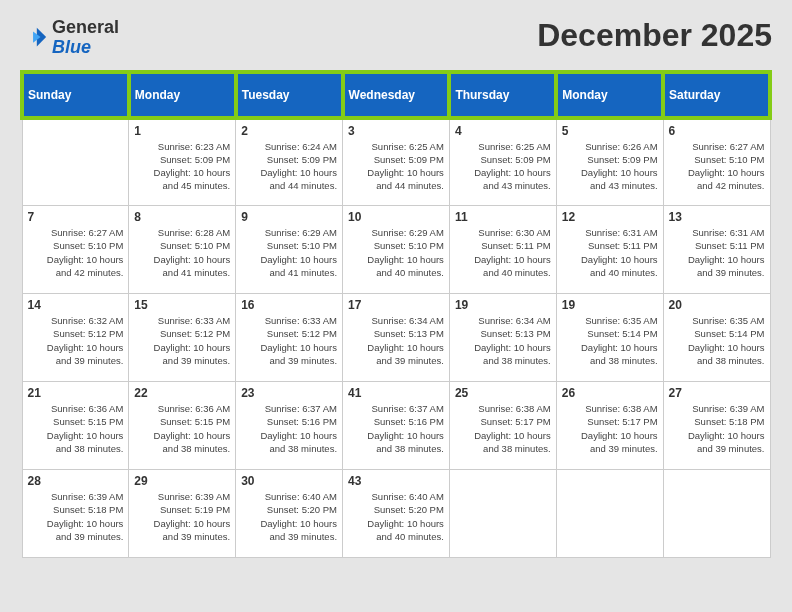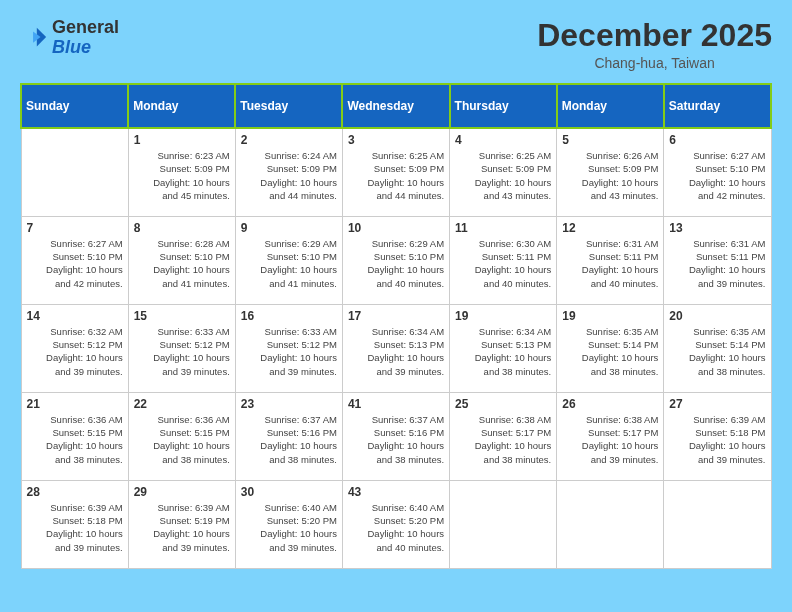--- a/index.html
+++ b/index.html
@@ -7,21 +7,21 @@
       font-family: Arial, sans-serif;
       background: #fff;
       width: 792px;
       height: 612px;
       overflow: hidden;
     }
     .page {
       width: 792px;
       min-height: 612px;
       padding: 18px 20px 10px 20px;
-      background: #7dd3fc;
+      background: #e5e5e5;
     }
     .header {
       display: flex;
       justify-content: space-between;
       align-items: flex-start;
       margin-bottom: 12px;
     }
     .logo {
       display: flex;
       align-items: center;
@@ -32,21 +32,21 @@
       color: #333;
       line-height: 1.1;
     }
     .logo-text .blue { color: #1565C0; font-style: italic; }
     .logo-icon {
       width: 28px;
       height: 28px;
       margin-right: 4px;
     }
     .title-block {
-      text-align: center;
+      text-align: left;
     }
     .month-year {
       font-size: 32px;
       font-weight: bold;
       color: #333;
       line-height: 1.1;
     }
     .location {
       font-size: 14px;
       color: #555;
@@ -57,21 +57,21 @@
       border-collapse: collapse;
       font-size: 10px;
     }
     .calendar th {
       background: #1565C0;
       color: #fff;
       padding: 14px 4px;
       text-align: left;
       font-size: 12px;
       font-weight: bold;
-      border: 2px solid #84cc16;
+      border: 4px solid #84cc16;
     }
     .calendar td {
       border: 1px solid #ccc;
       vertical-align: top;
       padding: 4px 5px;
       height: 88px;
       width: calc(100% / 7);
       color: #333;
     }
     .calendar td.empty {
@@ -106,21 +106,20 @@
         <polygon points="18,4 28,14 18,24" fill="#1565C0"></polygon>
         <polygon points="14,8 22,14 14,20" fill="#42A5F5"></polygon>
       </svg>
       <div class="logo-text">
         <div><span>General</span></div>
         <div><span class="blue">Blue</span></div>
       </div>
     </div>
     <div class="title-block">
       <div class="month-year">December 2025</div>
-      <div class="location">Chang-hua, Taiwan</div>
     </div>
   </div>
 
   <table class="calendar">
     <thead>
       <tr>
       <th>Sunday</th>
           <th>Monday</th>
           <th>Tuesday</th>
           <th>Wednesday</th>

